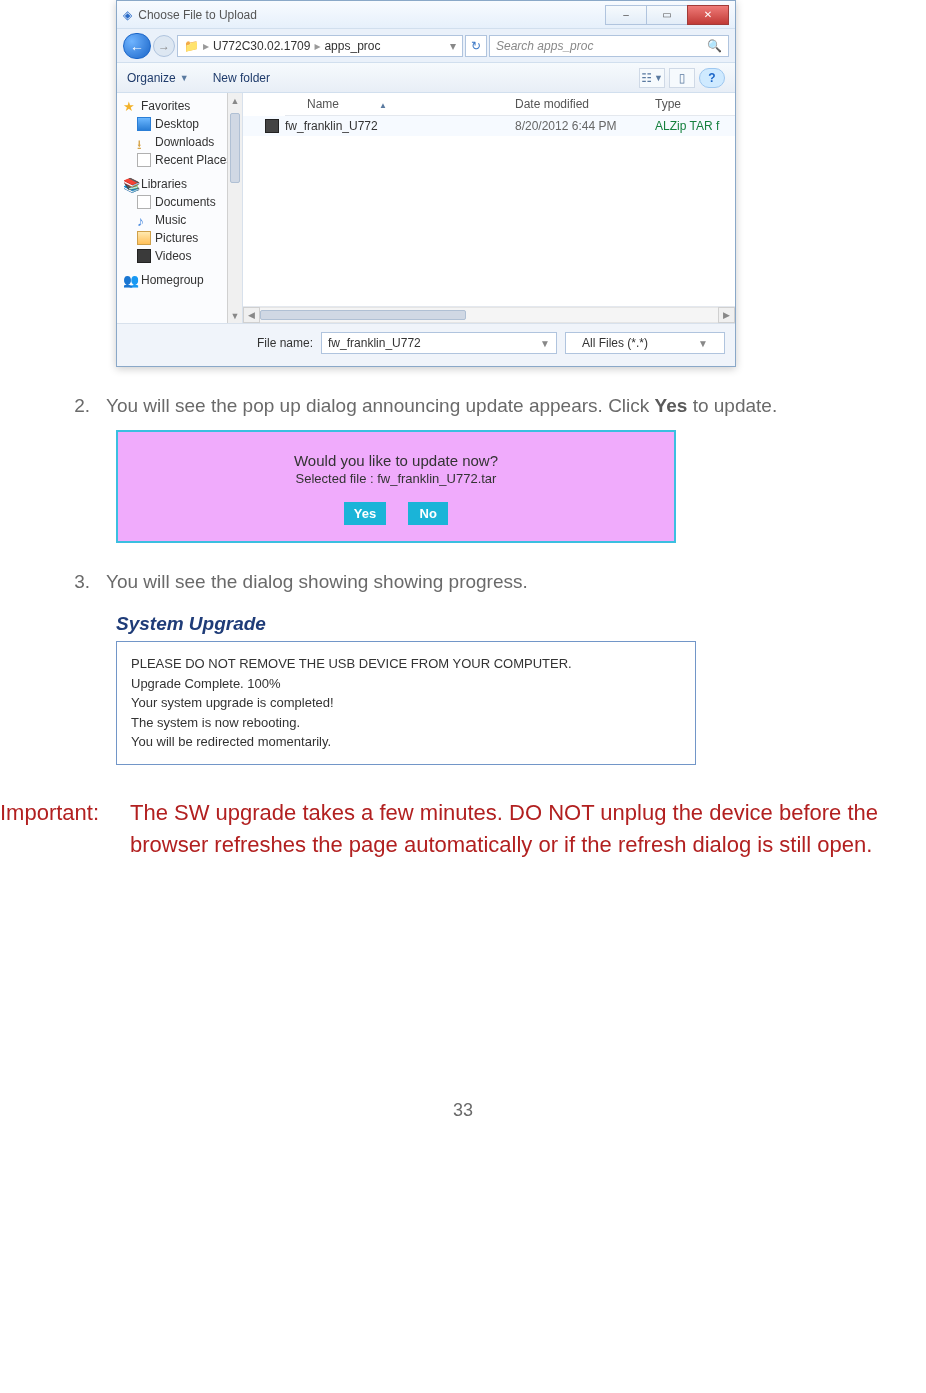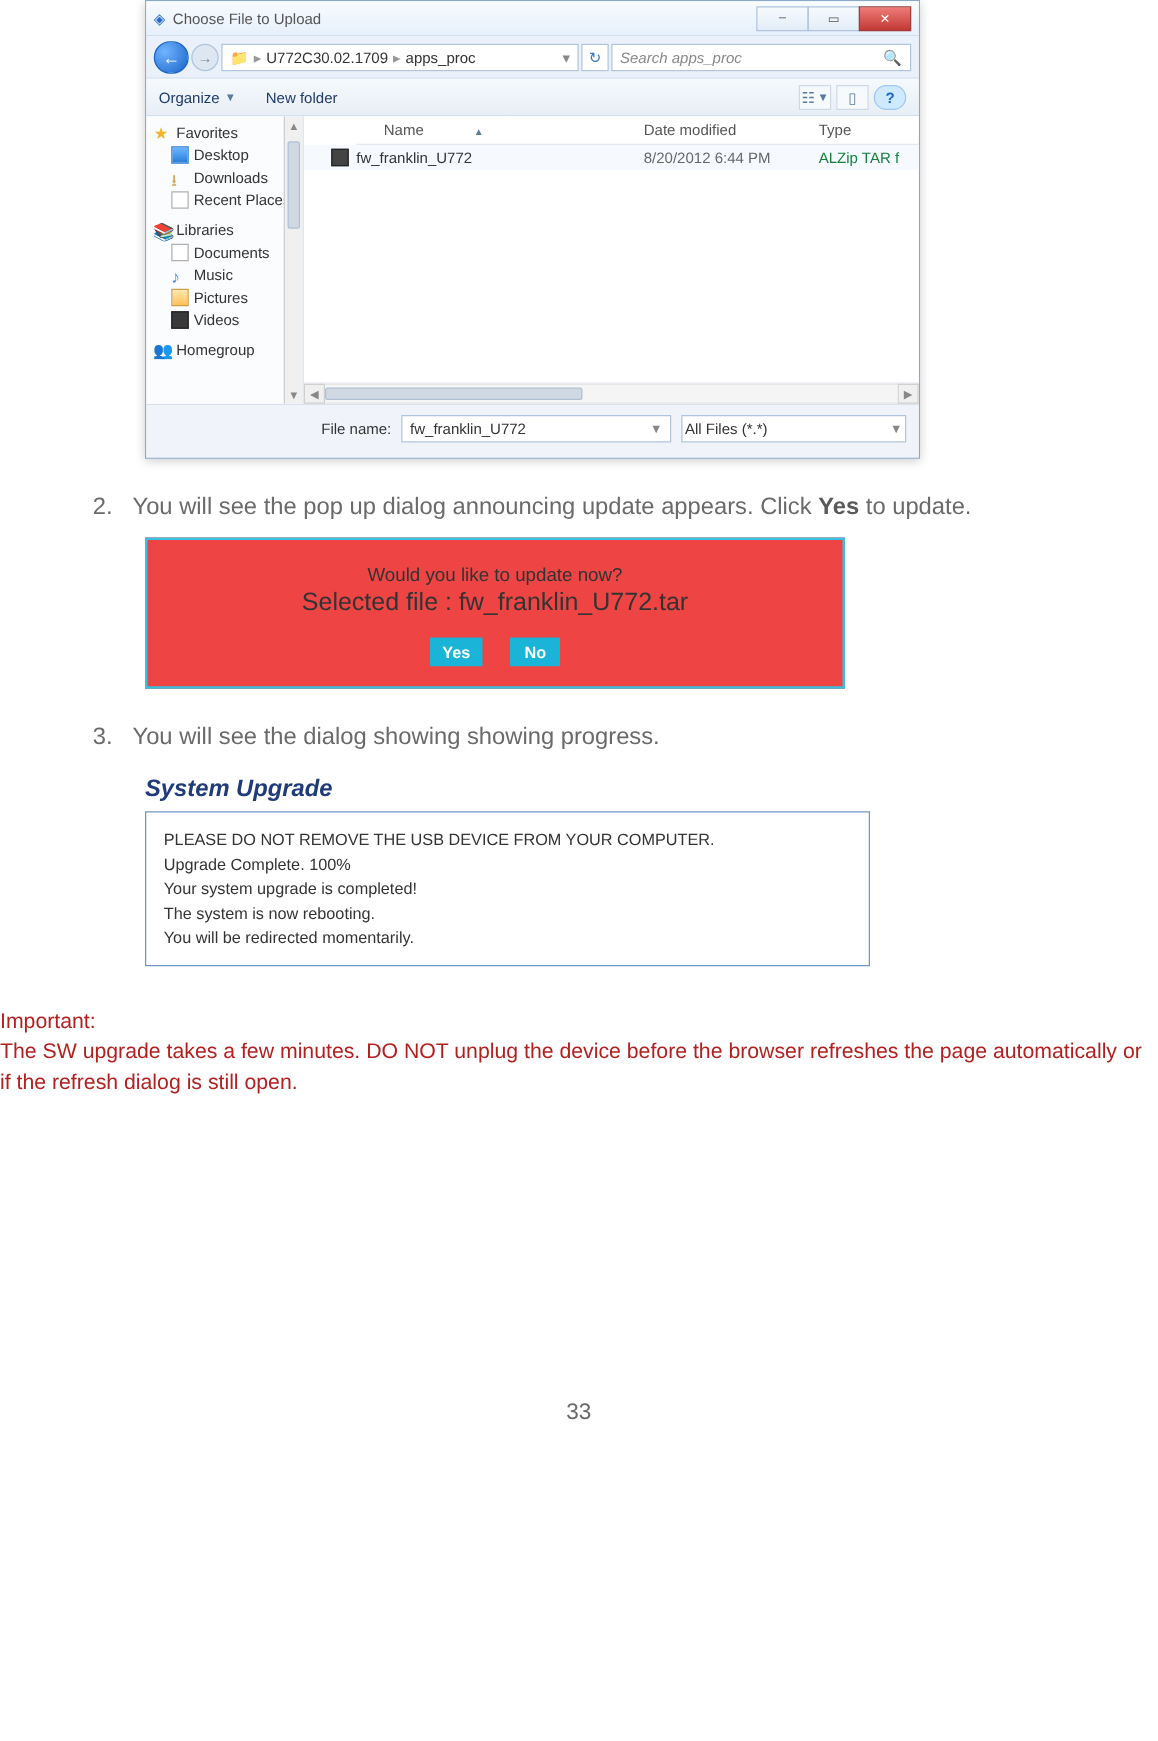--- a/index.html
+++ b/index.html
@@ -129,22 +129,22 @@
 
   .bottom-area { padding:8px 10px 12px 140px; background:#f0f4fa; border-top:1px solid #d8e1ec; }
   .fn-row { display:flex; align-items:center; gap:8px; }
   .fn-label { color:#333; }
   .fn-input {
     flex:1; height:22px; border:1px solid #b0c4de; background:#fff; padding:0 6px;
     display:flex; align-items:center; justify-content:space-between;
   }
   .fn-drop { color:#888; font-size:10px; }
   .filter-sel {
-    width:180px; height:22px; border:1px solid #b0c4de; background:#fff;
-    padding:0 2px; display:flex; align-items:center; justify-content:space-between;
+    width:160px; height:22px; border:1px solid #b0c4de; background:#fff;
+    padding:0 16px; display:flex; align-items:center; justify-content:space-between;
   }
   .btn-row { display:flex; justify-content:flex-end; gap:8px; margin-top:8px; }
   .win-button {
     width:90px; height:24px; border:1px solid #9fb6d0; border-radius:3px;
     background:linear-gradient(#fefefe,#e4ecf4); color:#333;
     display:inline-flex; align-items:center; justify-content:center;
   }
   .win-button.open { border-color:#5ba2e6; box-shadow:0 0 0 1px #a7d0f6 inset; }
 
   
@@ -153,25 +153,25 @@
     font-size:19px; color:#6a6a6a; font-family:Arial, sans-serif;
     line-height:1.4;
   }
   .step .num { min-width:20px; text-align:right; }
   .step .txt { flex:1; }
   .step .bold { font-weight:bold; color:#5a5a5a; }
 
   
   .confirm-dialog {
     width:560px; margin-left:116px; border:2px solid #3bbfe0;
-    background:#ef4444; padding:20px 10px 16px; text-align:center;
+    background:#f0abfc; padding:20px 10px 16px; text-align:center;
     font-family:Verdana, Arial, sans-serif;
   }
   .confirm-dialog .line1 { color:#333; font-size:15px; }
-  .confirm-dialog .line2 { color:#333; font-size:20px; margin-top:2px; }
+  .confirm-dialog .line2 { color:#333; font-size:13px; margin-top:2px; }
   .confirm-btns { display:flex; gap:22px; justify-content:center; margin-top:16px; }
   .cbtn {
     background:#1ab4d8; color:#fff; font-weight:bold; font-size:13px;
     padding:4px 10px; min-width:40px; display:inline-block;
   }
 
   
   .upgrade-title {
     margin:18px 0 6px 116px; font-weight:bold; color:#1f3c78;
     font-style:italic; font-family:"Trebuchet MS", Arial, sans-serif;
@@ -179,22 +179,22 @@
   }
   .upgrade-box {
     width:580px; margin-left:116px; border:1px solid #7296c8;
     background:#fff; padding:12px 14px;
     font-family:Verdana, Arial, sans-serif; font-size:13px; color:#333;
     line-height:1.5;
   }
 
   
   .important {
-    display:flex; margin:32px 0 0 0; font-size:17px; color:#b22020;
-    font-family:Arial, sans-serif; line-height:1.45;flex-direction:column;
+    display:flex; margin:32px 0 0 0; font-size:22px; color:#b22020;
+    font-family:Arial, sans-serif; line-height:1.45;
   }
   .important .label { width:130px; padding-left:0; }
   .important .msg { flex:1; }
 
   
   .page-num {
     text-align:center; margin-top:240px; color:#6a6a6a; font-size:18px;
     font-family:Arial, sans-serif;
   }
 </style>

